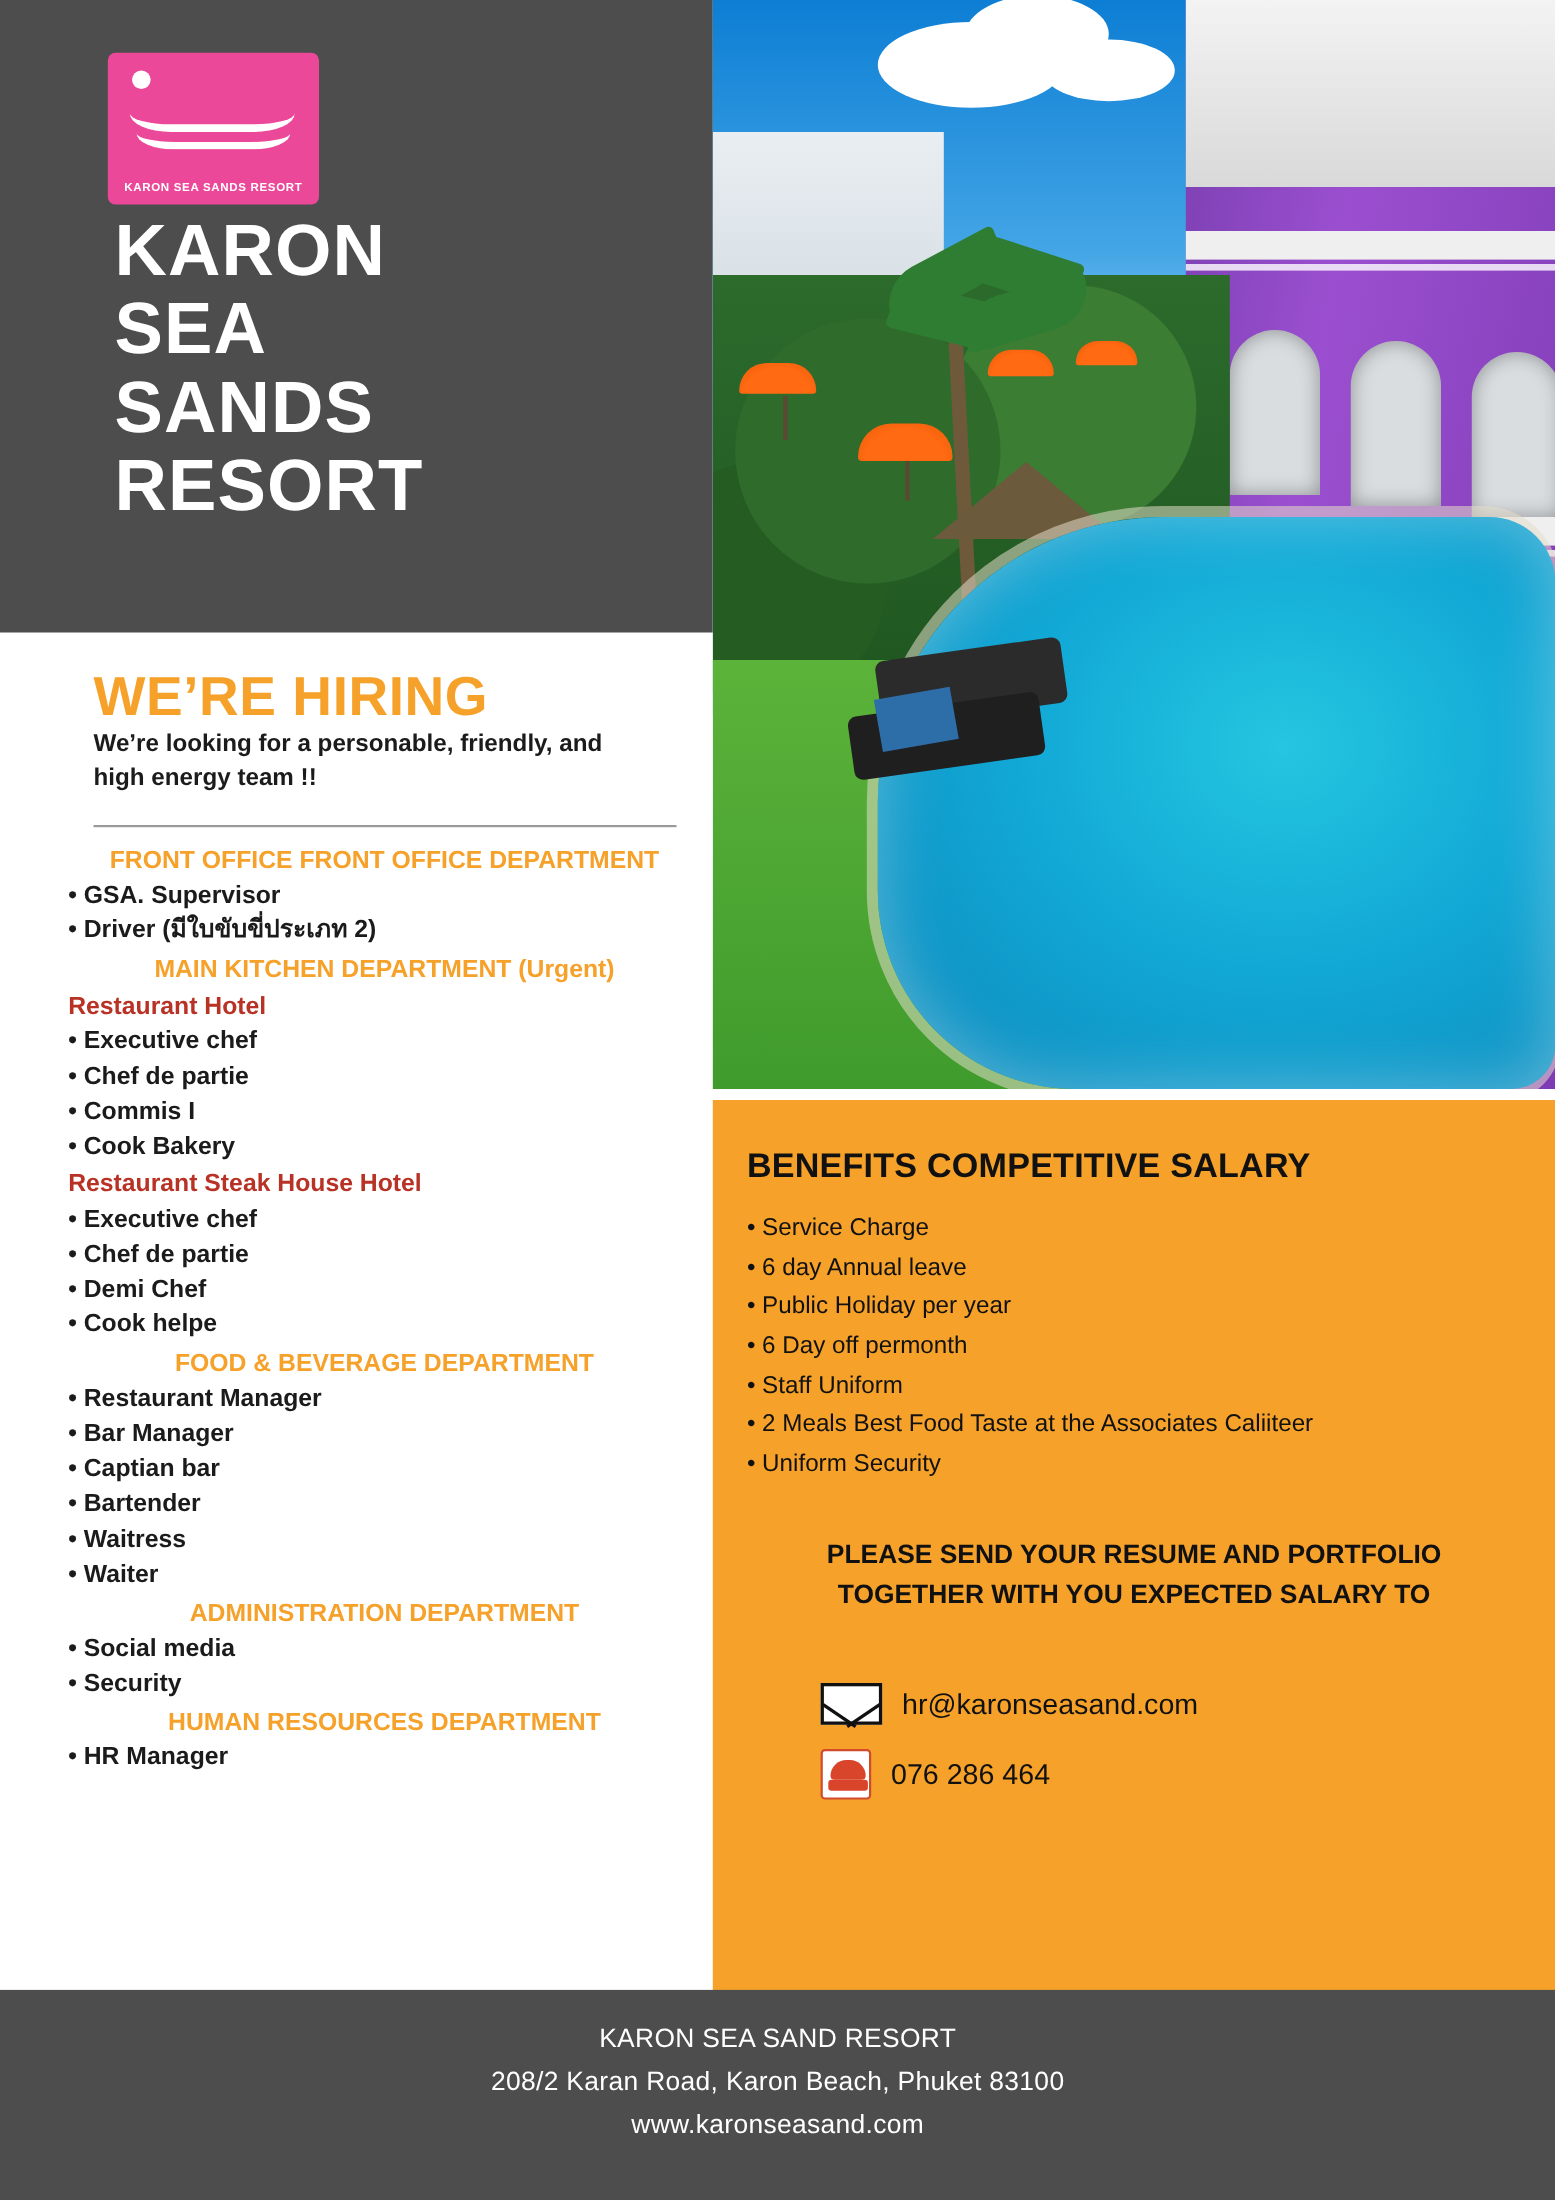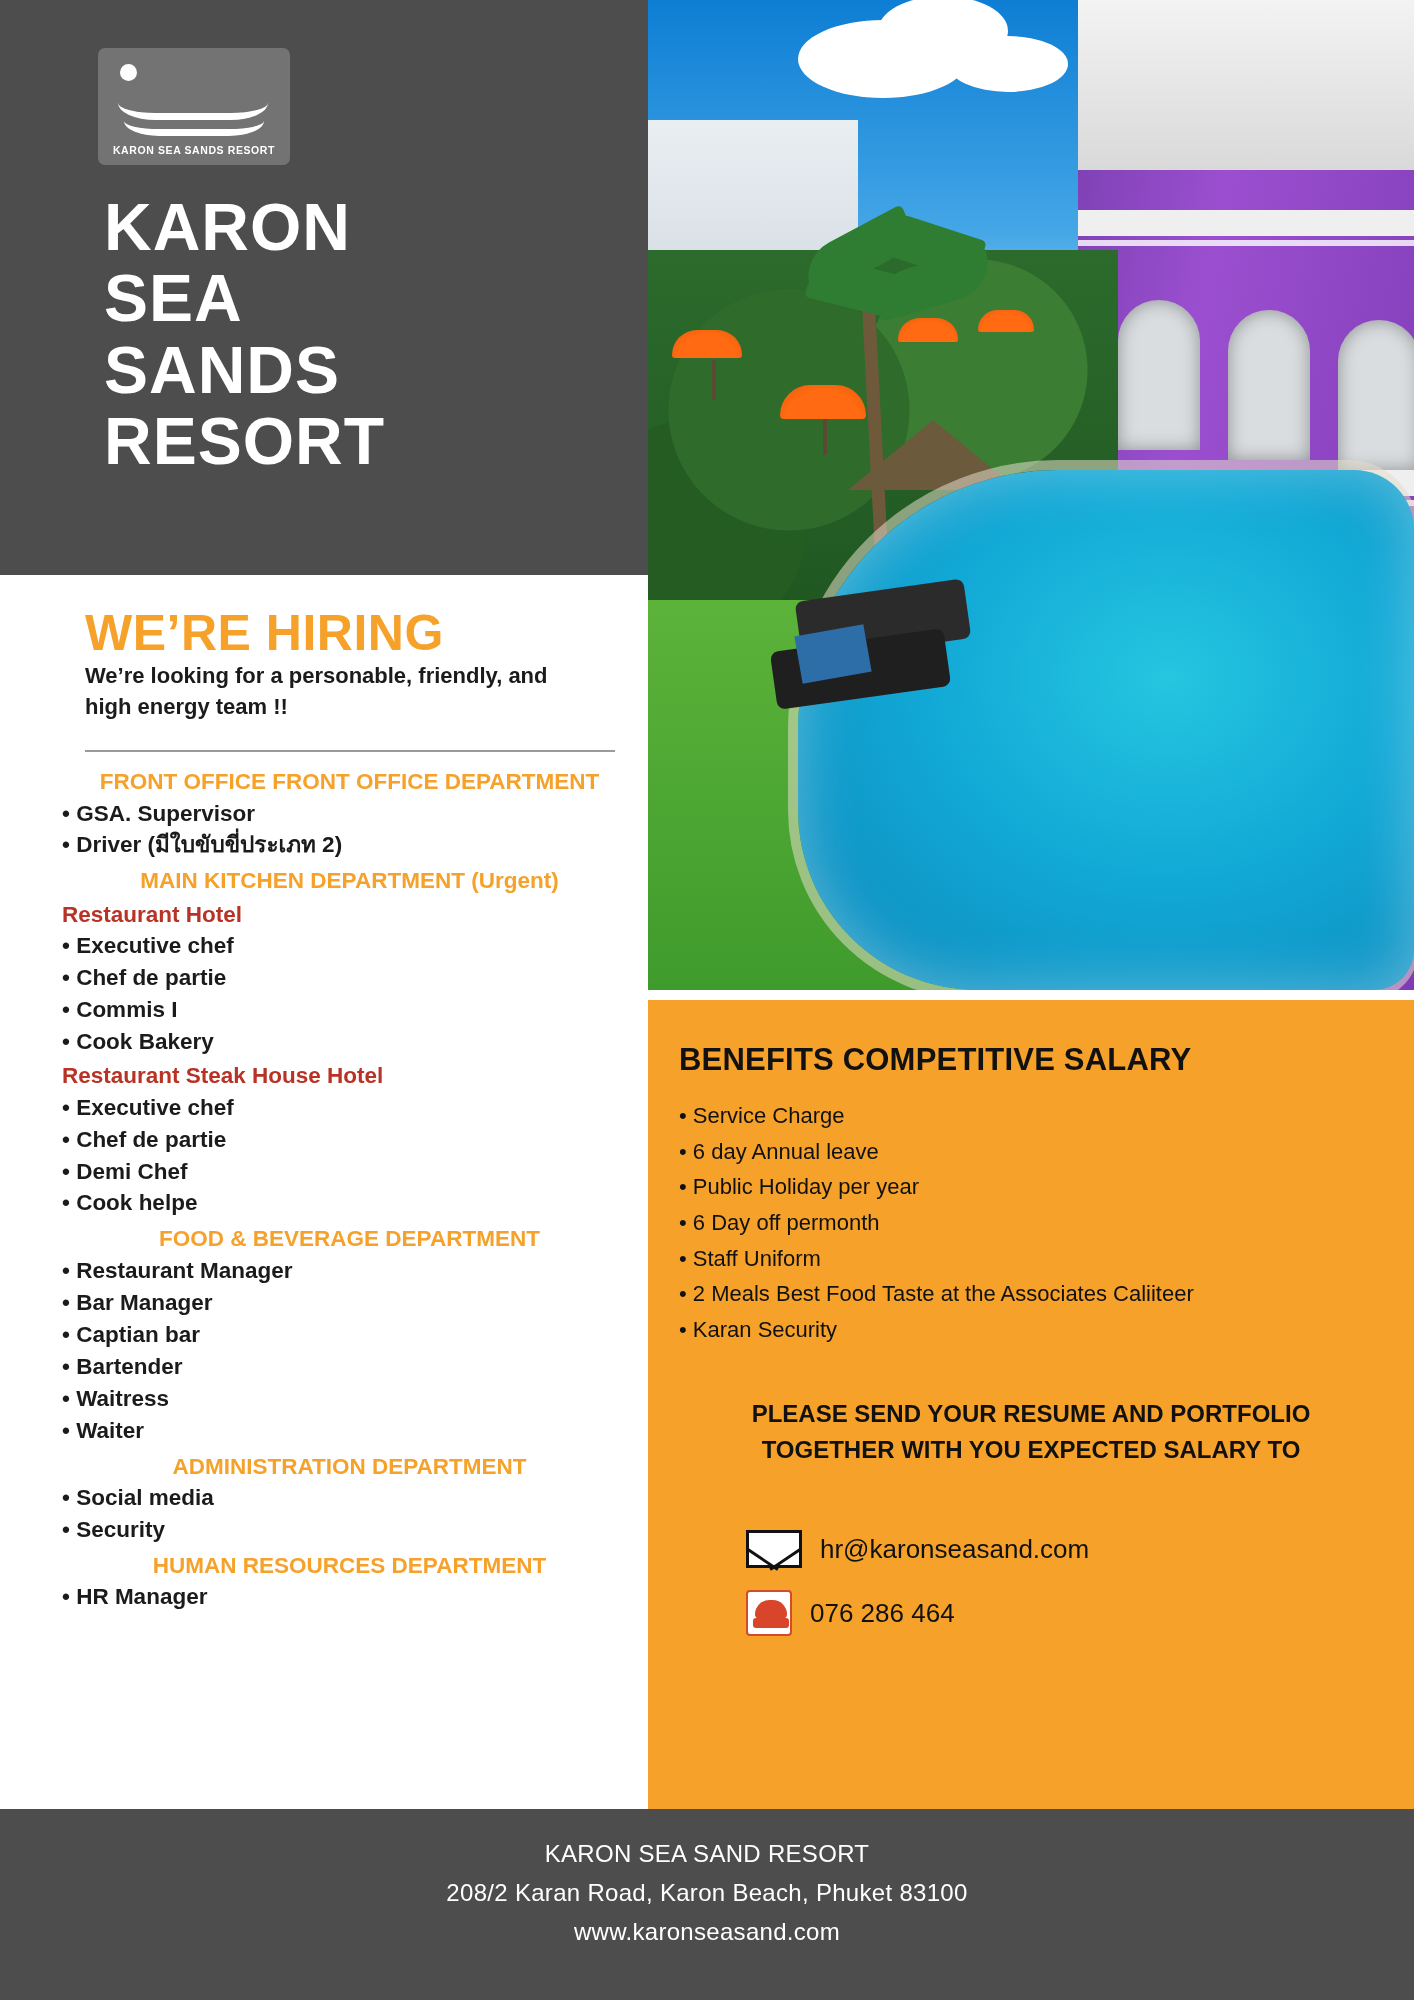--- a/index.html
+++ b/index.html
@@ -19,22 +19,22 @@
   
   .header-block {
     position: absolute;
     left: 0; top: 0;
     width: 648px; height: 575px;
     background: #4d4d4d;
   }
   .logo-box {
     position: absolute;
     left: 98px; top: 48px;
-    width: 192px; height: 117px;
-    background: #737373;
+    width: 192px; height: 138px;
+    background: #ec4899;
     border-radius: 7px;
   }
   .logo-dot {
     position: absolute;
     left: 22px; top: 16px;
     width: 17px; height: 17px;
     background: #ffffff;
     border-radius: 50%;
   }
   .logo-wave1, .logo-wave2 {
@@ -403,21 +403,21 @@
 
   <div class="benefits">
     <div class="ben-title">BENEFITS COMPETITIVE SALARY</div>
     <div class="ben-list" id="ben-list">
         <div class="ben-item">•  Service Charge</div>
         <div class="ben-item">•  6 day Annual leave</div>
         <div class="ben-item">• Public Holiday per year</div>
         <div class="ben-item">•  6 Day off permonth</div>
         <div class="ben-item">•  Staff Uniform</div>
         <div class="ben-item">•  2 Meals Best Food Taste at the Associates Caliiteer</div>
-        <div class="ben-item">•  Karan Security</div>
+        <div class="ben-item">•  Uniform Security</div>
       </div>
     <div class="cta">PLEASE SEND YOUR RESUME AND PORTFOLIO TOGETHER WITH YOU EXPECTED SALARY TO</div>
 
     <div class="contact-row email-row">
       <div class="env"></div>
       <div class="contact-text">hr@karonseasand.com</div>
     </div>
 
     <div class="contact-row phone-row">
       <div class="phone-ic"></div>

